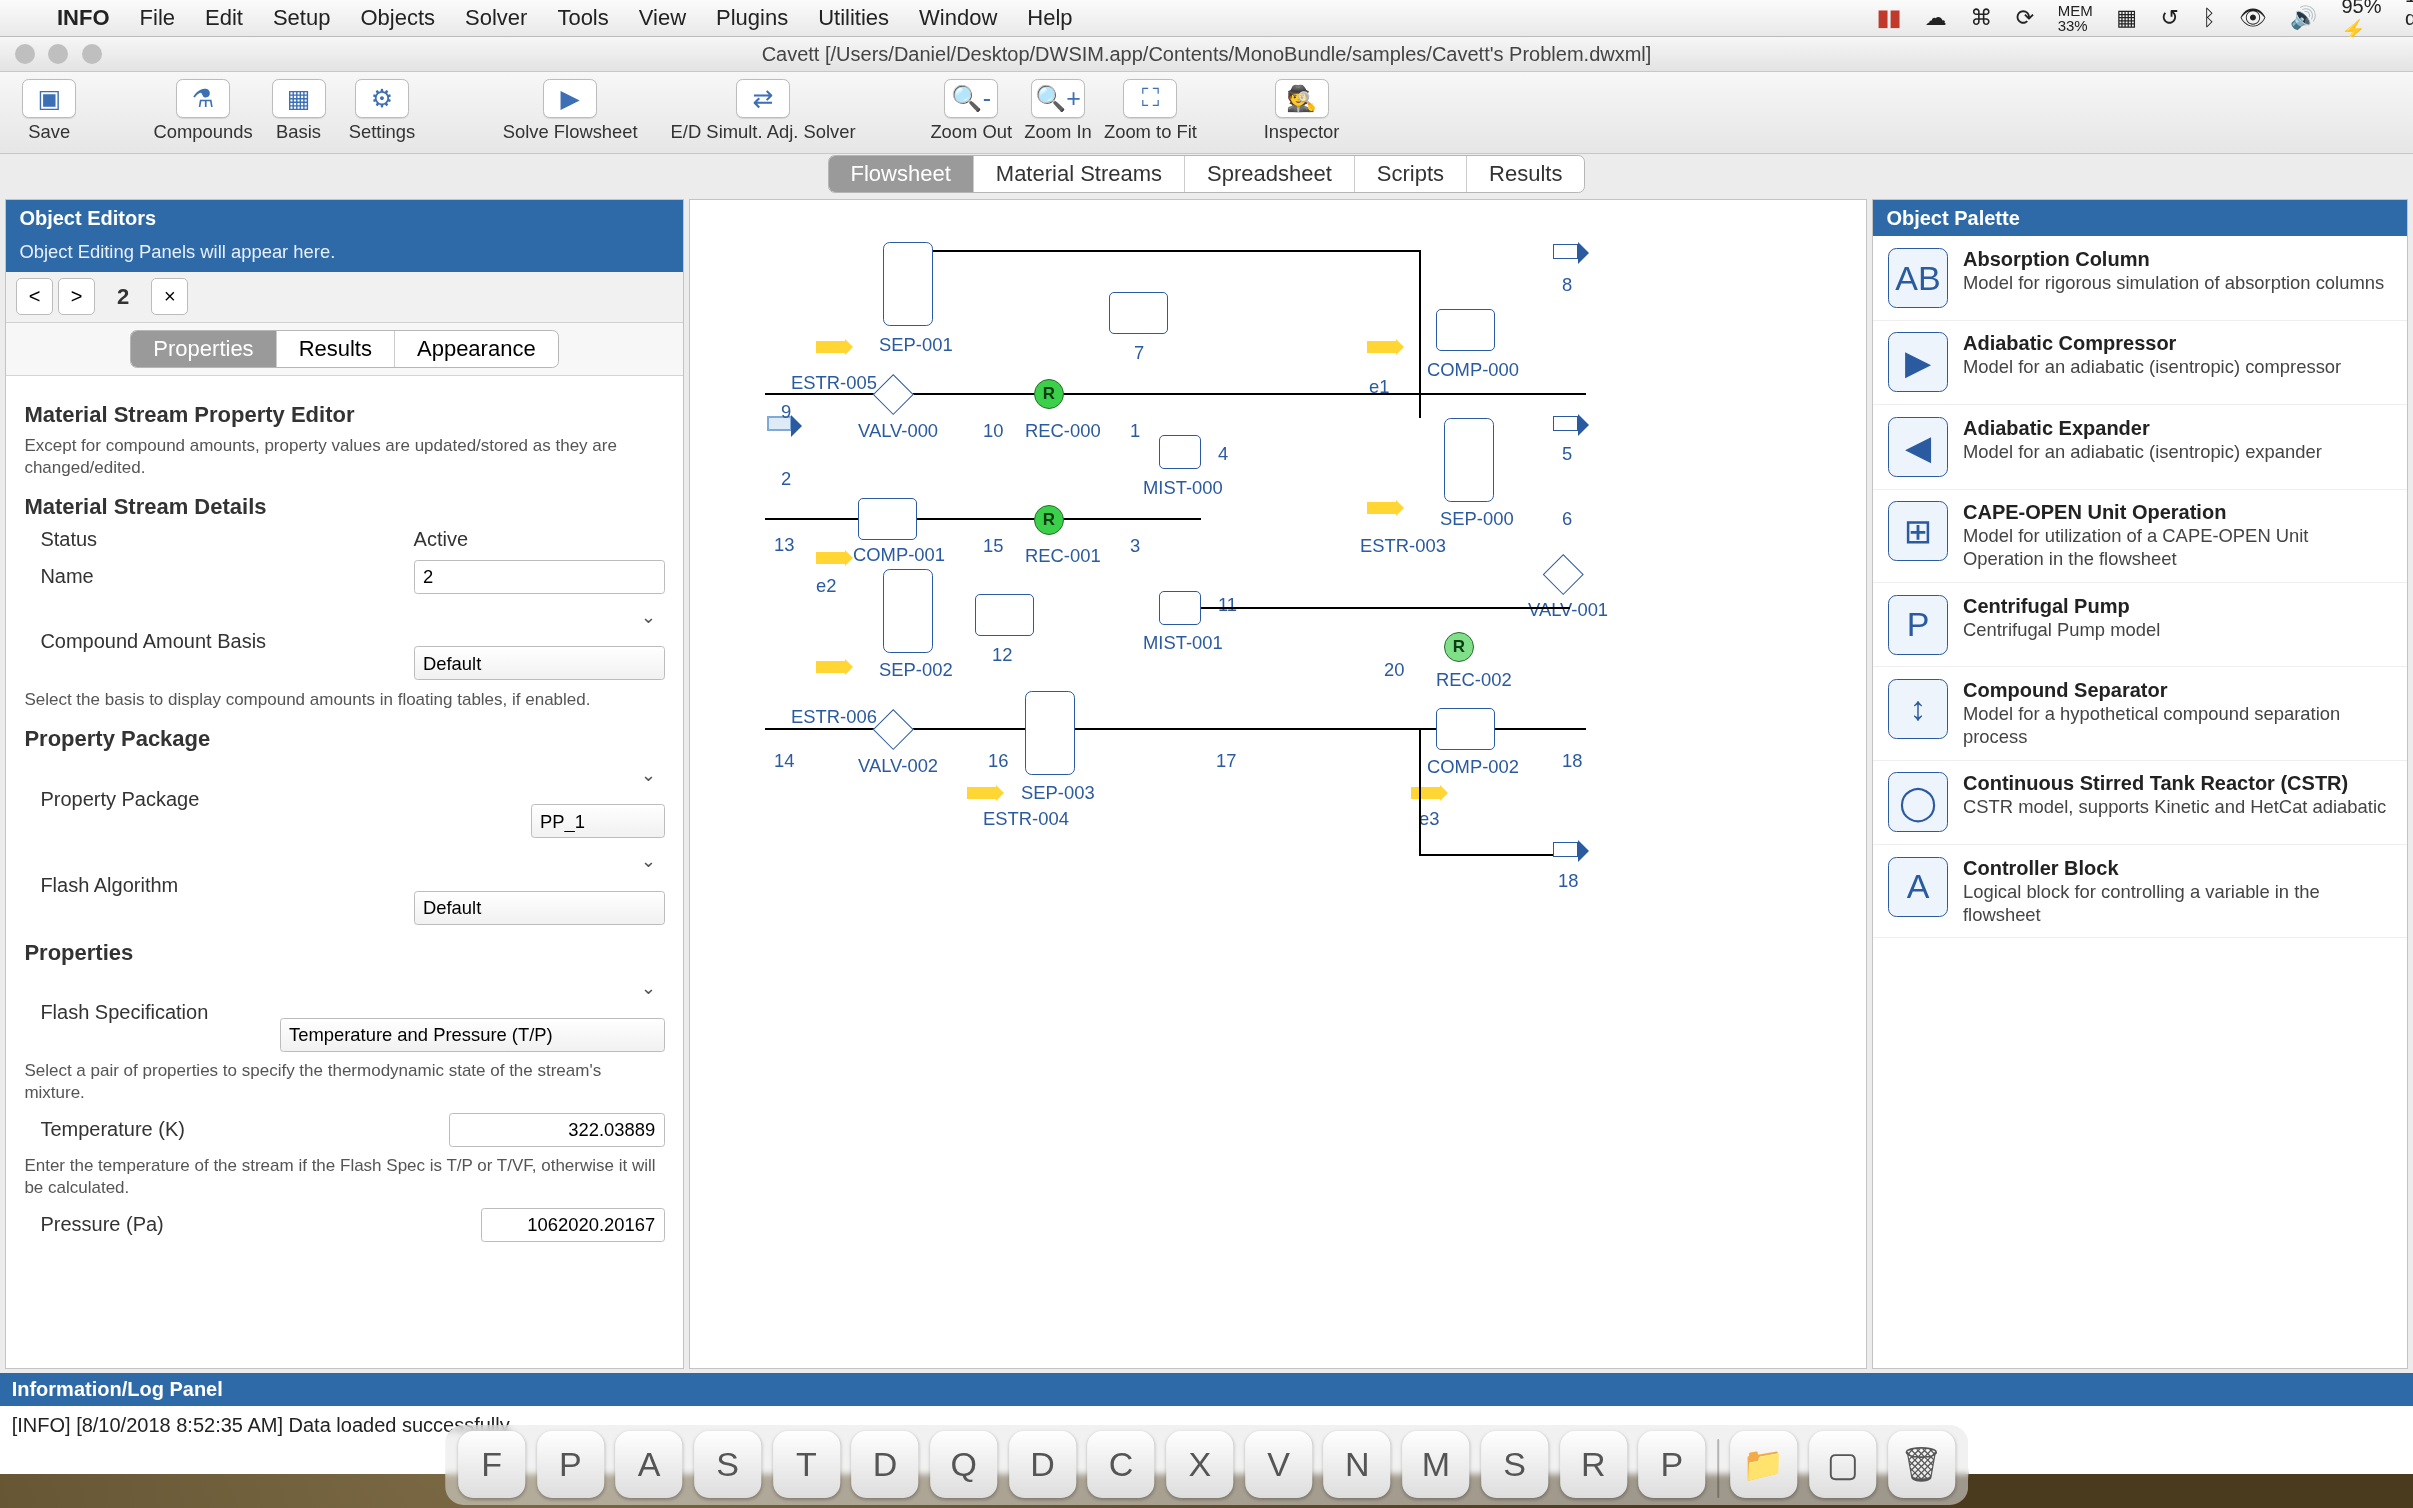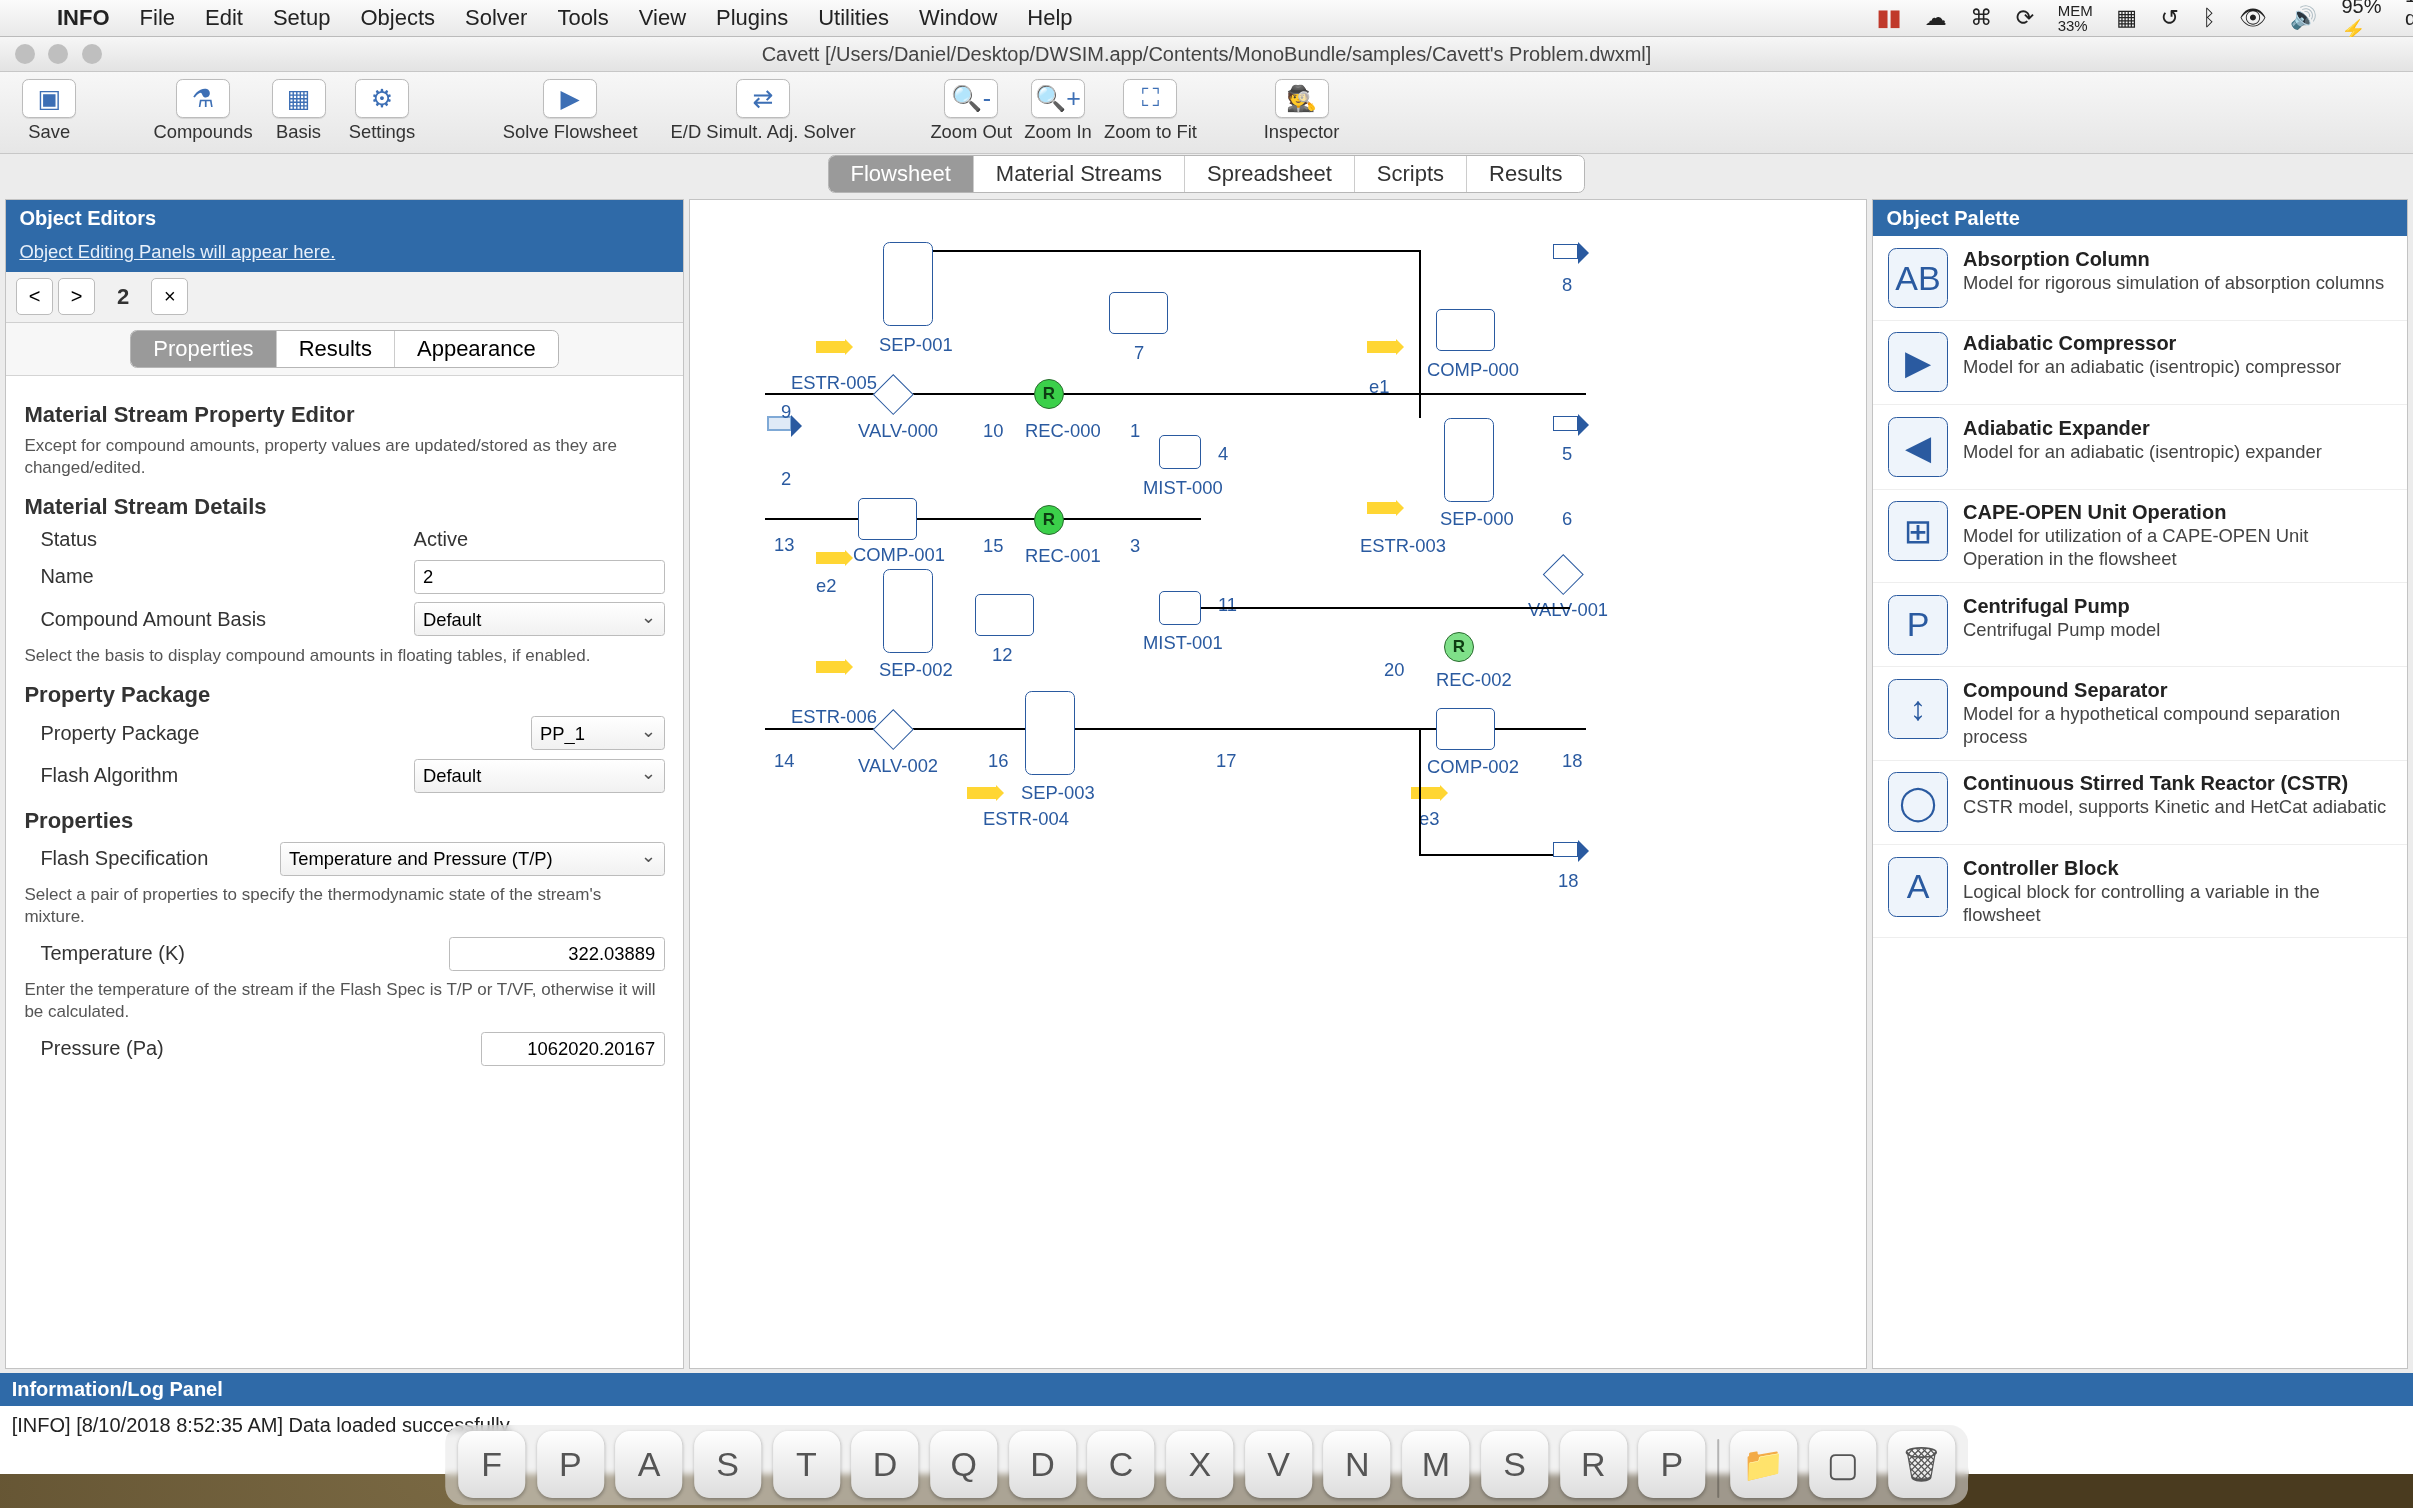--- a/index.html
+++ b/index.html
@@ -30,21 +30,21 @@
 .viewtabs { height: 40px; display: flex; justify-content: center; align-items: center; background: #ececec; }
 .viewtabs .seg { display: flex; border: 0.8px solid #b6b6b6; border-radius: 6.7px; overflow: hidden; background: #fff; }
 .viewtabs .seg span { padding: 5px 22px; font-size: 22px; color: #333; border-right: 0.8px solid #ccc; }
 .viewtabs .seg span:last-child { border-right: none; }
 .viewtabs .seg span.active { background: #9a9a9a; color: #fff; }
 
 .workarea { flex: 1; display: flex; gap: 5px; padding: 5px; min-height: 0; }
 
 .panel { background: #fff; border: 0.8px solid #c3c3c3; display: flex; flex-direction: column; min-height: 0; }
 .panel-head { background: #2f6aa8; color: #fff; font-weight: 600; font-size: 20px; padding: 6.7px 13.4px; }
-.panel-sub { background: #2f6aa8; color: #e8f0fa; font-size: 18.4px; padding: 5px 13.4px 8.4px; text-decoration: underline; }
+.panel-sub { background: #2f6aa8; color: #e8f0fa; font-size: 18.4px; padding: 5px 13.4px 8.4px; }
 
 .left { width: 679px; }
 .center { flex: 1; position: relative; }
 .right { width: 536px; }
 
 
 .navrow { display: flex; align-items: center; gap: 5px; padding: 6.7px 10px; background: #f1f1f1; border-bottom: 0.8px solid #d0d0d0; }
 .navrow .nbtn { width: 37px; height: 37px; border: 0.8px solid #bcbcbc; background: #fff; border-radius: 5px; display: flex; align-items: center; justify-content: center; font-size: 20px; }
 .navrow .ntitle { padding: 0 17px; font-size: 22px; color: #333; font-weight: 600; }
 .edtabs { display: flex; justify-content: center; padding: 6.7px 0; background: #f7f7f7; border-bottom: 0.8px solid #d4d4d4; }
@@ -52,21 +52,21 @@
 .edtabs .seg span { padding: 5px 22px; font-size: 22px; border-right: 0.8px solid #ccc; }
 .edtabs .seg span:last-child { border-right: none; }
 .edtabs .seg span.active { background: #9a9a9a; color: #fff; }
 .edbody { padding: 11.7px 18.4px; overflow-y: auto; flex: 1; font-size: 20px; color: #333; }
 .edbody h3 { font-size: 22px; font-weight: 700; margin: 15px 0 6.7px; }
 .edbody .help { font-size: 17px; color: #555; line-height: 1.3; margin-bottom: 8.4px; }
 .row { display: flex; align-items: center; margin: 8.4px 0; }
 .row .k { flex: 1; margin-left: 16px; }
 .row .v { width: 251px; }
 .row input[type=text], .row select { width: 100%; height: 34px; border: 0.8px solid #bcbcbc; border-radius: 3.4px; padding: 0 8.4px; font-size: 18.4px; background: #fff; }
-.row select { appearance: none; background: linear-gradient(#fff,#f1f1f1); }
+.row select { appearance: none; background: linear-gradient(#fff,#f1f1f1); margin-top: 44px; }
 .row .selwrap { position: relative; }
 .row .selwrap::after { content: "⌄"; position: absolute; right: 8.4px; top: 3.4px; font-size: 18.4px; color: #555; pointer-events: none; }
 
 
 .canvas { position: absolute; inset: 0; background: #fff; }
 .flabel { position: absolute; font-size: 18.4px; color: #2a5aa0; white-space: nowrap; }
 .node { position: absolute; border: 1.7px solid #2a5aa0; background: #fff; }
 .sep { width: 50px; height: 84px; border-radius: 6.7px; }
 .comp { width: 59px; height: 42px; border-radius: 5px; }
 .valve { width: 28.5px; height: 28.5px; transform: rotate(45deg); }

